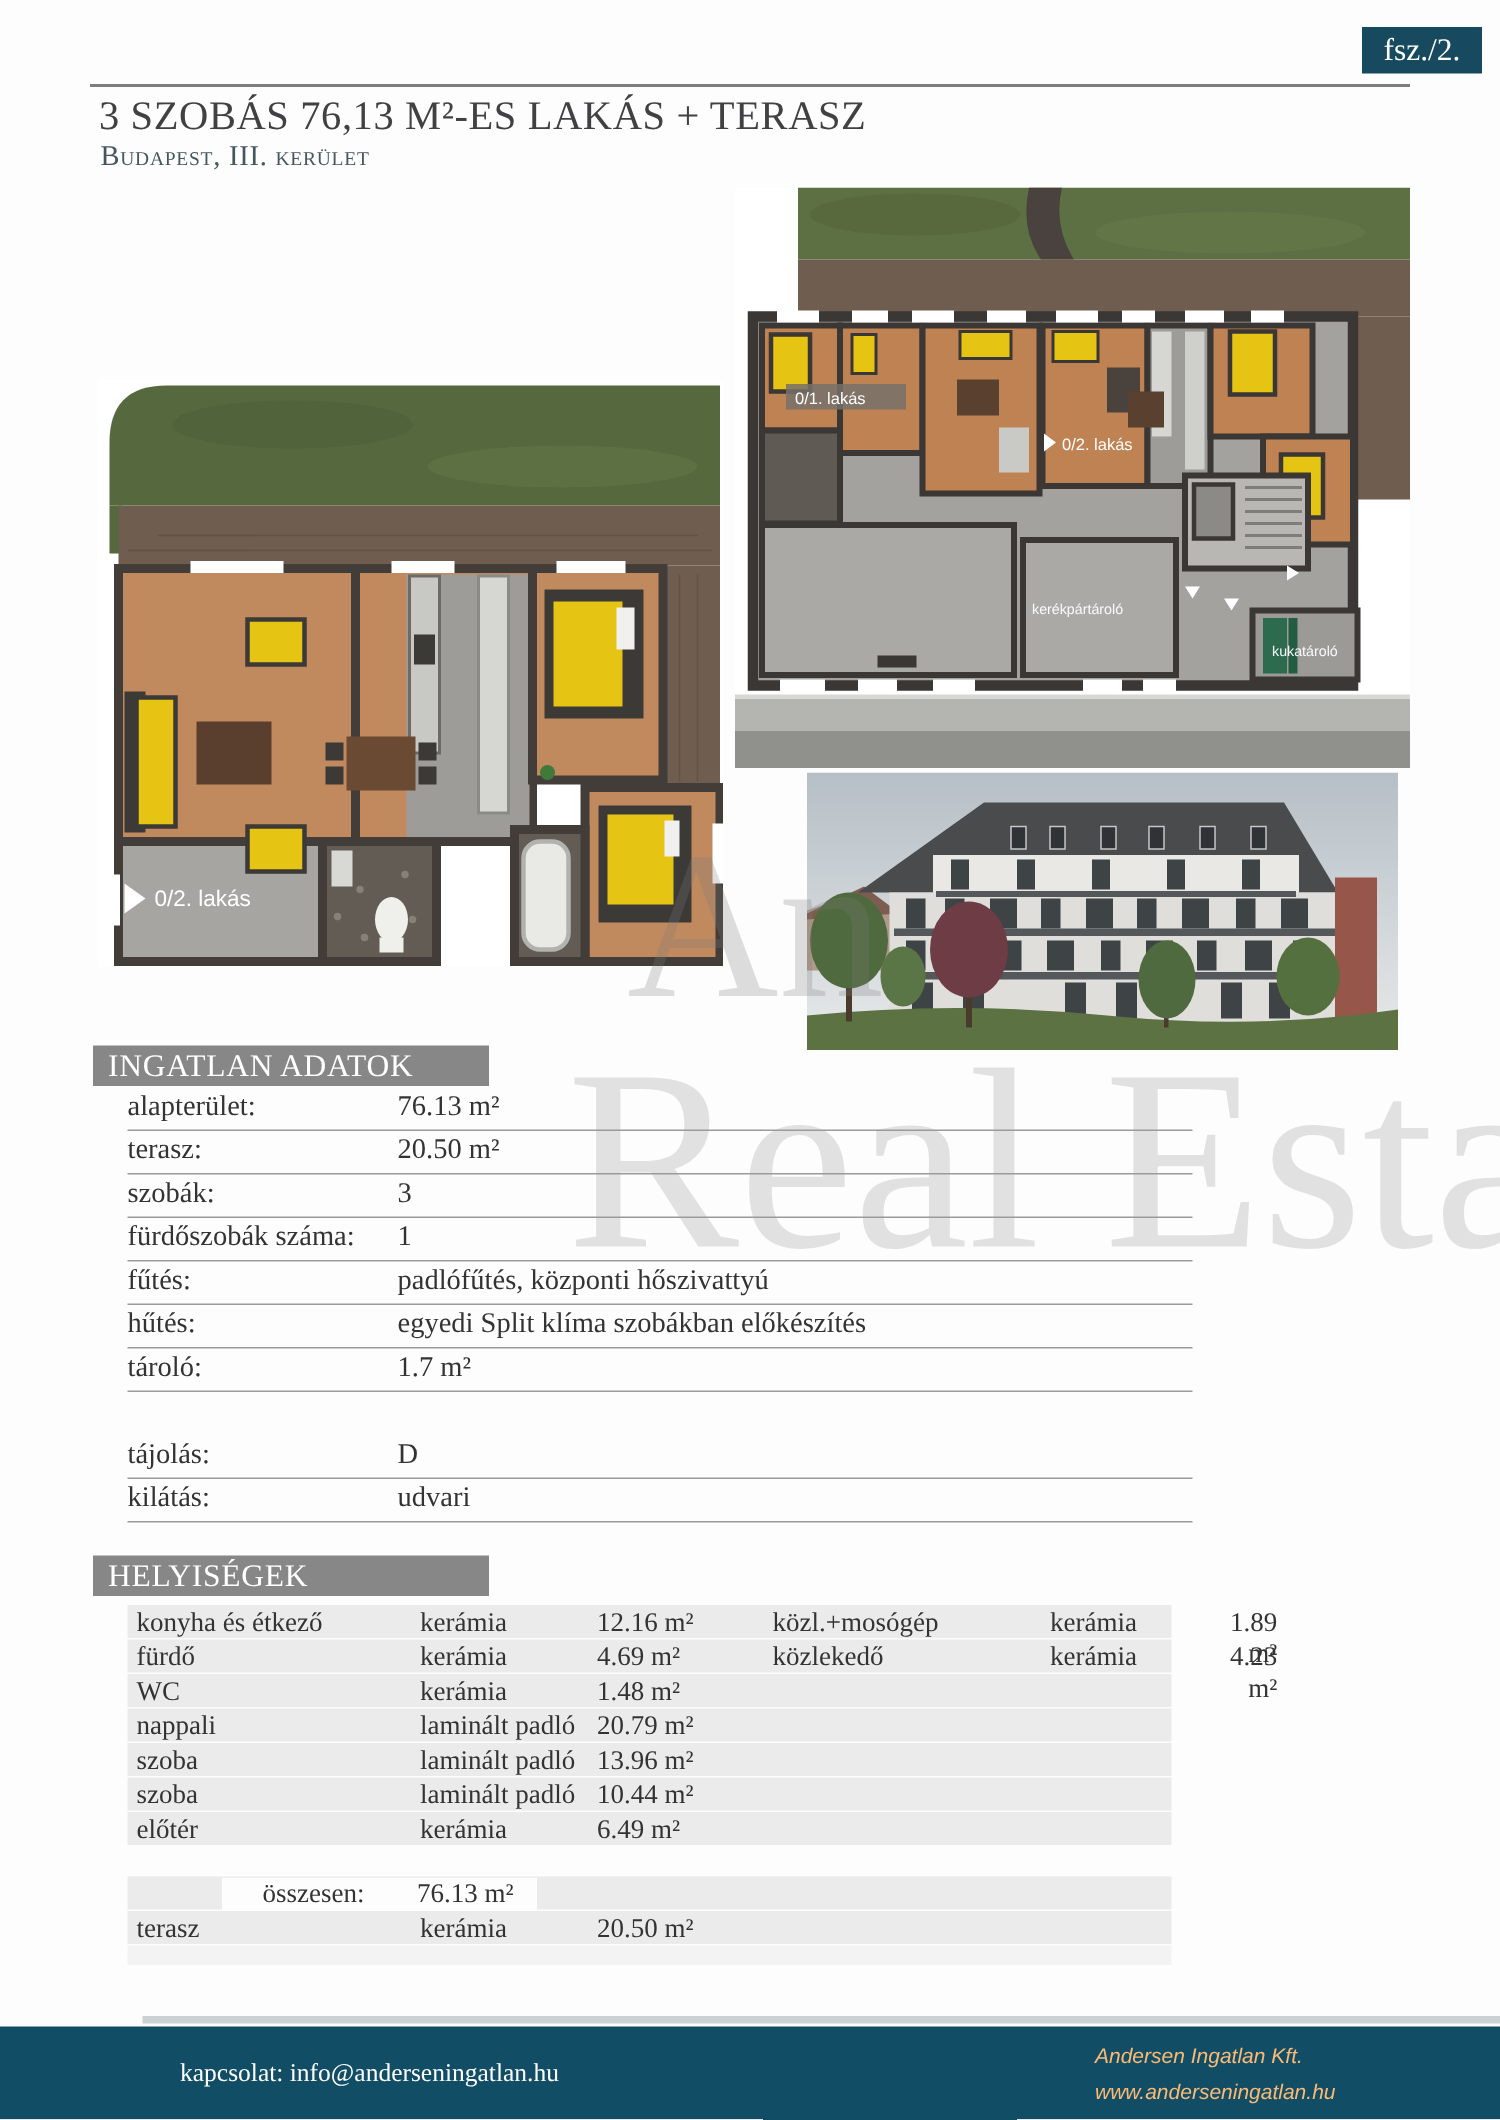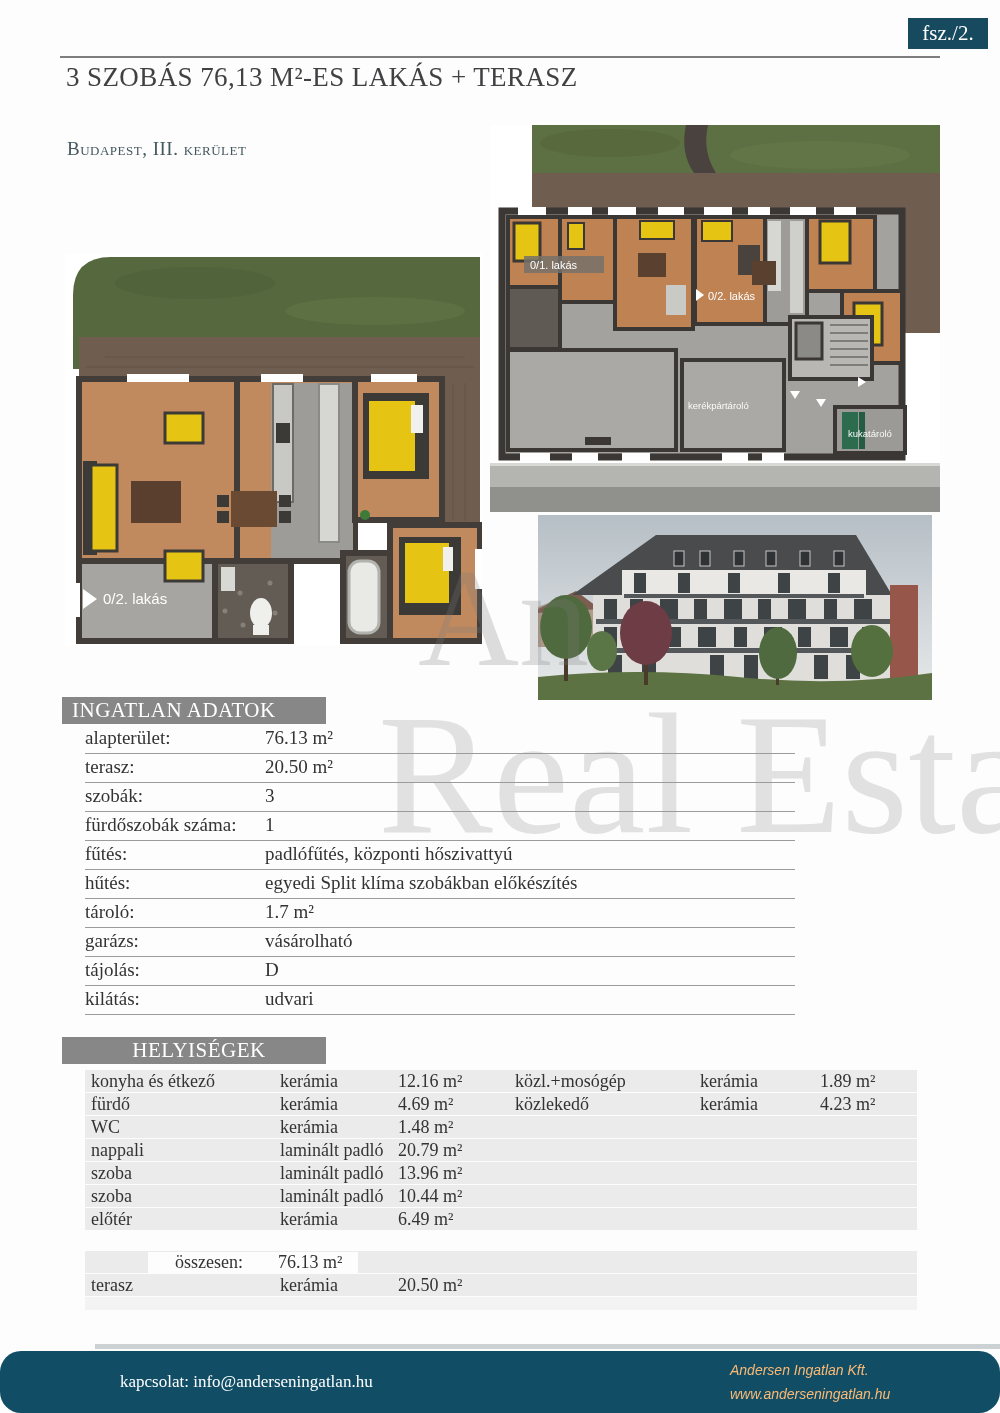--- a/index.html
+++ b/index.html
@@ -4,50 +4,50 @@
 <style>
   html,body{margin:0;padding:0;}
   #page{position:relative;width:1000px;height:1413px;background:#fdfdfd;overflow:hidden;
         font-family:"Liberation Serif", serif;color:#333;}
   .abs{position:absolute;}
   
   #badge{left:908px;top:18px;width:80px;height:31px;background:#174a5e;color:#fff;
          font-size:21px;text-align:center;line-height:31px;}
   #toprule{left:60px;top:56px;width:880px;height:2px;background:#7e7e7e;}
   #title{left:66px;top:62px;font-size:27px;color:#414143;letter-spacing:.4px;white-space:nowrap;}
-  #subtitle{left:67px;top:94px;font-size:19px;color:#44575f;font-variant:small-caps;letter-spacing:.5px;margin-top:44px;}
+  #subtitle{left:67px;top:94px;font-size:19px;color:#44575f;font-variant:small-caps;letter-spacing:.5px;}
   
   .plan{z-index:2;}
   
   .wm{z-index:3;pointer-events:none;line-height:1;white-space:nowrap;}
   #wm-re{left:88px;top:440px;font-size:360px;color:rgba(193,94,94,.30);}
   #wm-an{left:418px;top:548px;font-size:140px;color:rgba(125,125,125,.25);}
   #wm-realestate{left:378px;top:688px;font-size:172px;color:rgba(128,128,128,.22);}
   
   .secbar{left:62px;width:264px;height:27px;background:#878787;color:#fff;z-index:5;
           font-size:21px;line-height:27px;padding-left:10px;box-sizing:border-box;letter-spacing:.5px;}
   #bar-adatok{top:697px;}
-  #bar-helyisegek{top:1037px;text-align:center;}
+  #bar-helyisegek{top:1037px;}
   
   .prow{position:absolute;left:85px;width:710px;height:29px;border-bottom:1px solid #9b9b9b;
         font-size:19px;z-index:5;}
   .plabel{position:absolute;left:0;top:3px;}
   .pvalue{position:absolute;left:180px;top:3px;}
   
-  #roomtable{left:85px;top:1070px;width:832px;z-index:5;font-size:18px;text-align:right;}
+  #roomtable{left:85px;top:1070px;width:696px;z-index:5;font-size:18px;text-align:right;}
   .hrow{position:relative;height:22px;margin-bottom:1px;background:#ebebeb;}
   .hrow span{position:absolute;top:1px;}
   .c1{left:6px;} .c2{left:195px;} .c3{left:313px;} .c4{left:430px;} .c5{left:615px;} .c6{left:735px;}
   .spacer{height:20px;background:transparent;}
   .hl{position:absolute;left:63px;top:-1px;width:210px;height:24px;background:#fdfdfd;}
   .totlabel{left:90px;} .totvalue{left:193px;}
   .faintrow{height:13px;background:#f3f3f3;}
   
   #footline{left:95px;top:1344px;width:905px;height:5px;background:#ccd1d4;z-index:5;}
-  #footband{left:0;top:1351px;width:1000px;height:62px;background:#114e66;z-index:5;border-radius:21px;}
+  #footband{left:0;top:1351px;width:1000px;height:62px;background:#114e66;z-index:5;}
   #contact{position:absolute;left:120px;top:21px;color:#fff;font-size:17px;}
   #company-block{position:absolute;left:730px;top:7px;color:#fdba74;
                  font-family:Liberation Sans, sans-serif;font-style:italic;font-size:14px;line-height:24px;}
   svg text{font-family:"Liberation Sans", sans-serif;}
 </style>
 </head>
 <body>
 
 <div id="page">
 
@@ -313,24 +313,20 @@
       <span class="pvalue">padlófűtés, központi hőszivattyú</span>
     </div>
   <div class="prow" style="top:869px">
       <span class="plabel">hűtés:</span>
       <span class="pvalue">egyedi Split klíma szobákban előkészítés</span>
     </div>
   <div class="prow" style="top:898px">
       <span class="plabel">tároló:</span>
       <span class="pvalue">1.7 m²</span>
     </div>
-  <div class="prow" style="top:927px">
-      <span class="plabel">garázs:</span>
-      <span class="pvalue">vásárolható</span>
-    </div>
   <div class="prow" style="top:956px">
       <span class="plabel">tájolás:</span>
       <span class="pvalue">D</span>
     </div>
   <div class="prow" style="top:985px">
       <span class="plabel">kilátás:</span>
       <span class="pvalue">udvari</span>
     </div>
 
   <div id="bar-helyisegek" class="abs secbar">HELYISÉGEK</div>

